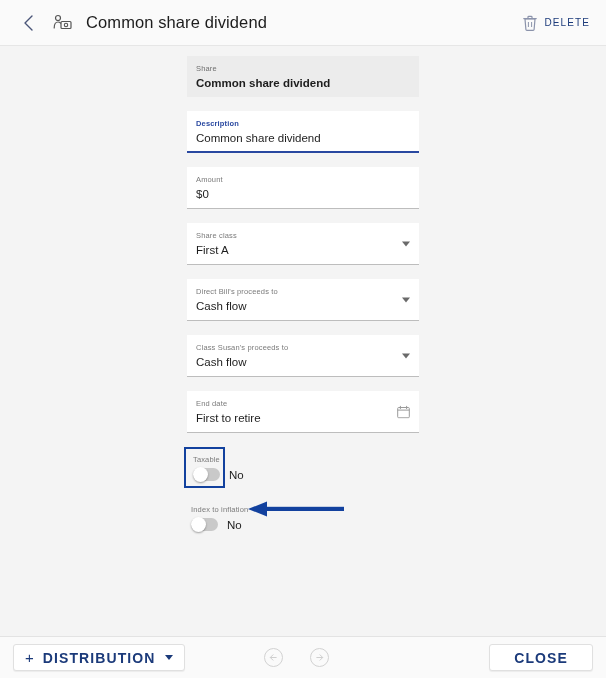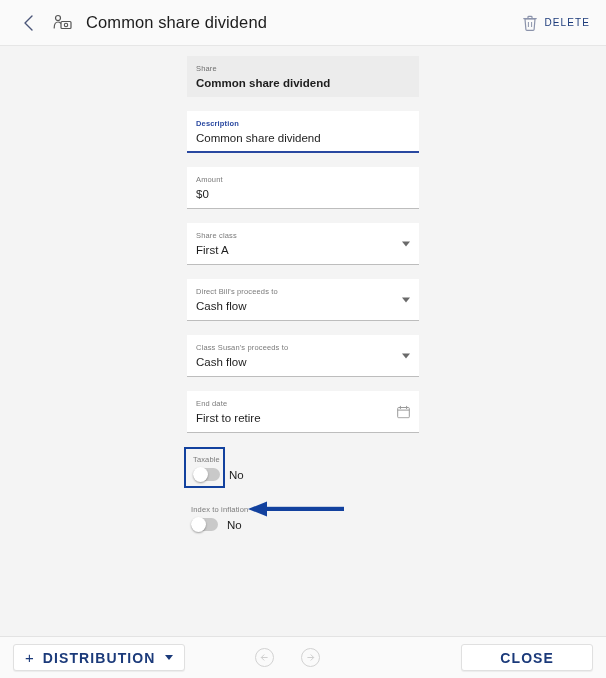--- a/index.html
+++ b/index.html
@@ -236,21 +236,21 @@
     border: 1px solid #d2d2d2;
     border-radius: 50%;
     display: flex;
     align-items: center;
     justify-content: center;
     background: transparent;
     cursor: pointer;
   }
   .btn-close {
     margin-left: auto;
-    padding: 0 38px;
+    padding: 0 24px;
     justify-content: flex-start;
   }
 </style>
 </head>
 <body>
 
 <div class="header">
   <div class="back-btn">
     <span>
       <svg width="12" height="18" viewBox="0 0 12 18">

